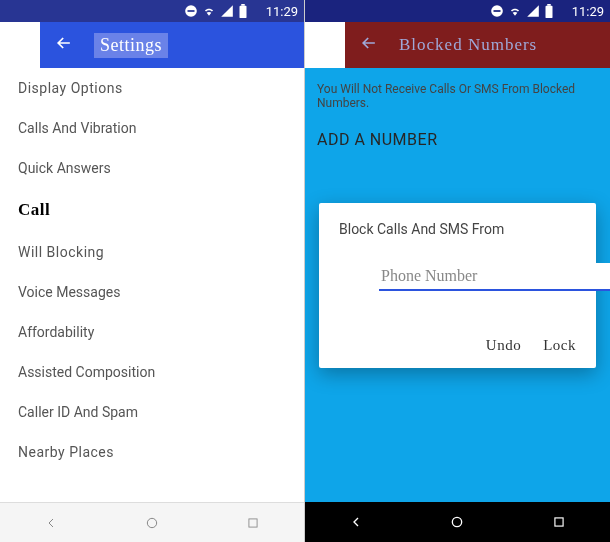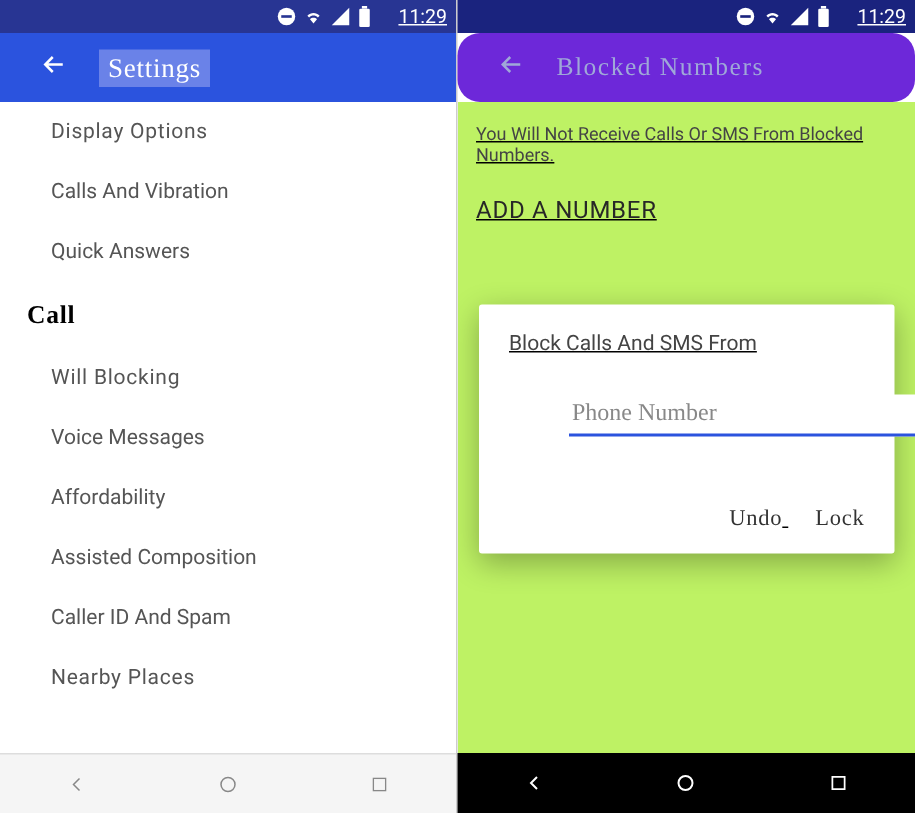--- a/index.html
+++ b/index.html
@@ -47,36 +47,35 @@
       background: #1a237e;
     }
     .status-icon {
       display: inline-flex;
       align-items: center;
       justify-content: center;
     }
     .status-time {
       font-size: 13px;
       margin-left: 14px;
-      text-decoration: underline;
     }
     
     .header {
       height: 46px;
       display: flex;
       align-items: center;
-      padding: 0 26px;
+      padding: 0 14px;
       gap: 20px;
+      margin-left: 40px;
     }
     .header-left {
       background: #2b53de;
     }
     .header-right {
-      background: #6d28d9;
-      border-radius: 15px;
+      background: #7f1d1d;
     }
     .back-arrow {
       color: #fff;
       cursor: pointer;
     }
     .back-arrow-dim {
       color: #bbb;
       cursor: pointer;
     }
     .header-title {
@@ -93,25 +92,24 @@
       color: #9fa8d8;
       font-size: 17px;
     }
     
     .content {
       flex: 1;
       background: #fff;
       overflow-y: auto;
     }
     .content-right {
-      background: #bef264;
-      text-decoration: underline;
+      background: #0ea5e9;
     }
     .settings-item {
-      padding: 12px 34px;
+      padding: 12px 18px;
       font-size: 14px;
       color: #555;
       cursor: pointer;
     }
     .settings-section {
       padding: 12px 18px;
       font-size: 17px;
       font-weight: bold;
       color: #000000;
       font-family: Georgia, serif;

